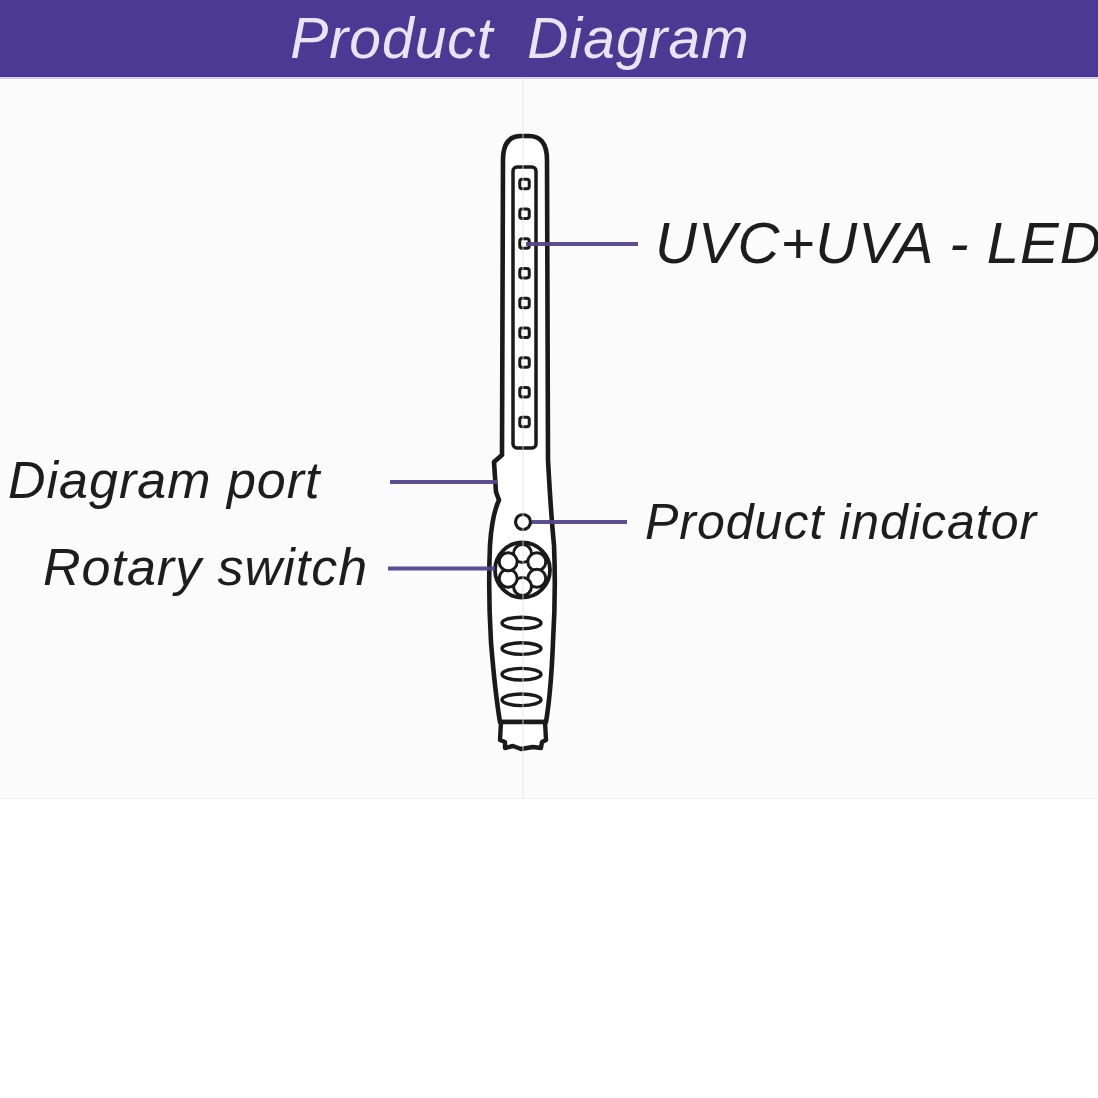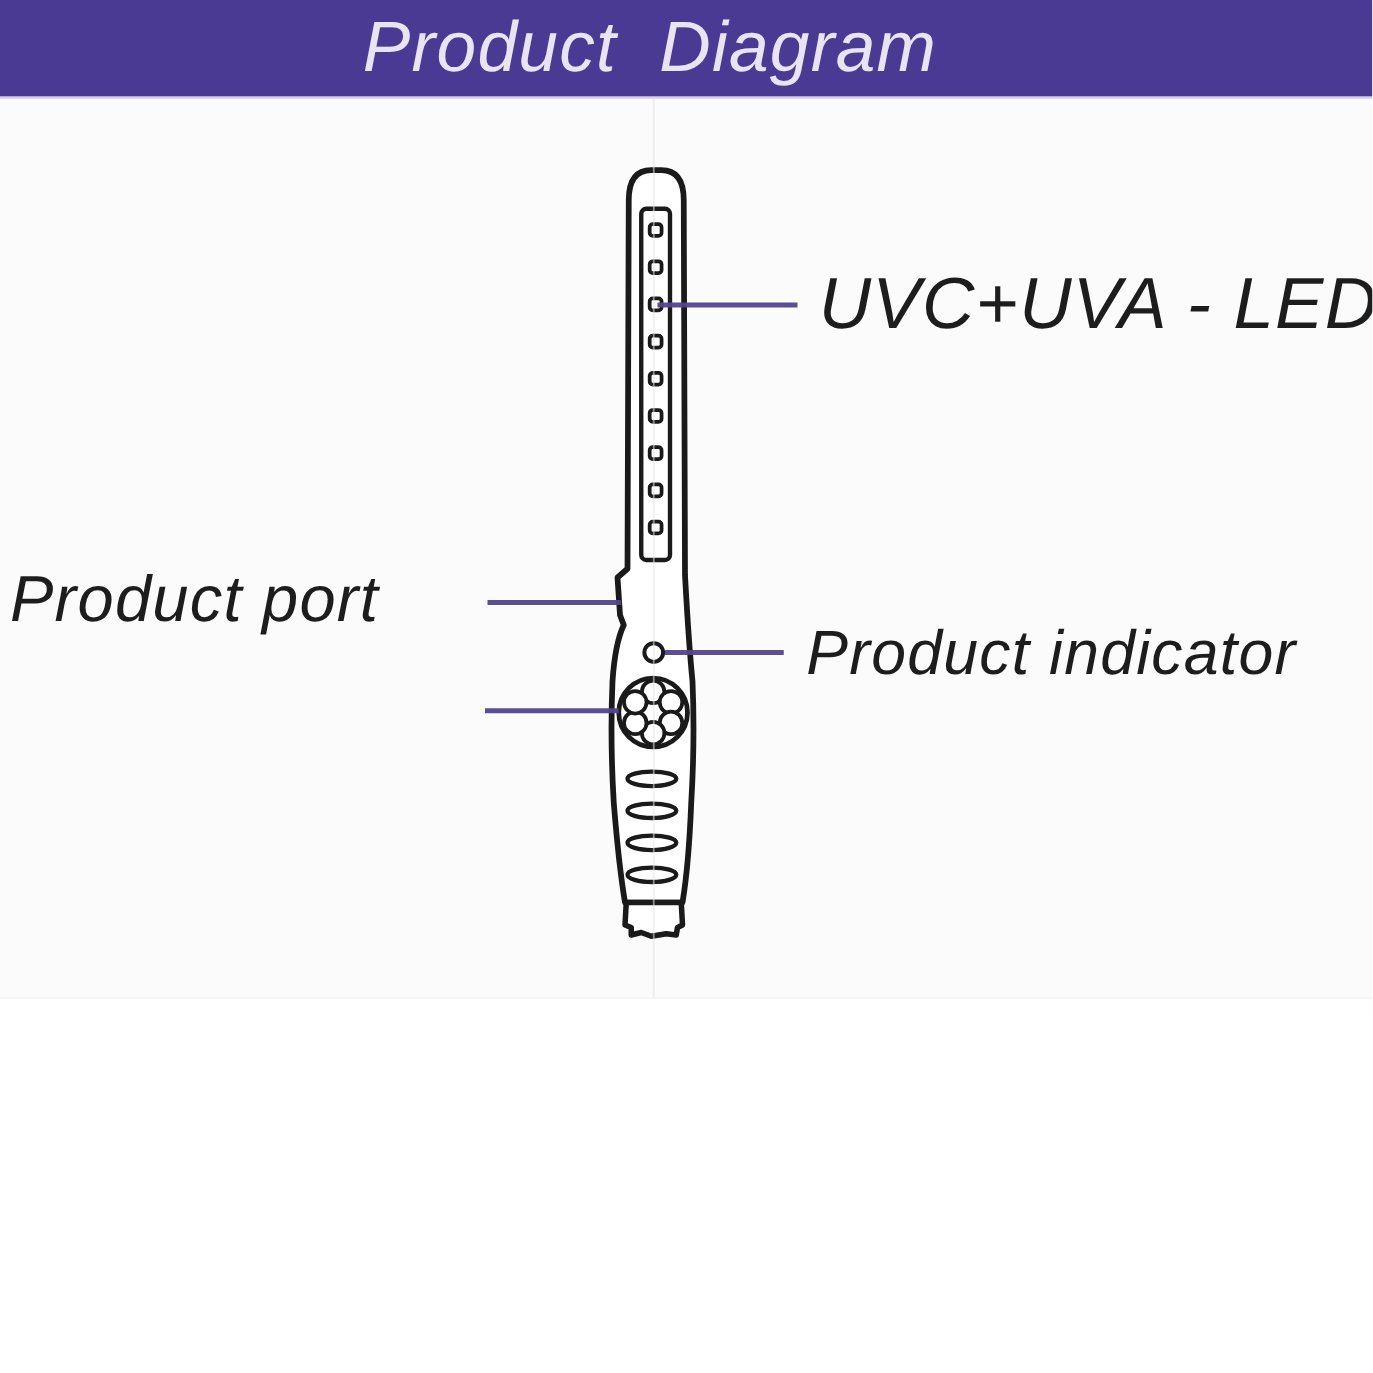--- a/index.html
+++ b/index.html
@@ -98,15 +98,16 @@
 
     <line class="fold" x1="523" y1="78" x2="523" y2="798" opacity="0.55"></line>
 
     <line class="leader" x1="526" y1="244" x2="638" y2="244"></line>
     <line class="leader" x1="390" y1="482" x2="497" y2="482"></line>
     <line class="leader" x1="388" y1="568.5" x2="495" y2="568.5"></line>
     <line class="leader" x1="532" y1="522" x2="627" y2="522"></line>
   </svg>
 
   <div class="label label-led">UVC+UVA - LED</div>
-  <div class="label label-port">Product port</div>
+  <div class="label label-port">Diagram port</div>
+  <div class="label label-rotary">Rotary switch</div>
   <div class="label label-indicator">Product indicator</div>
 </div>
 
 </body></html>

